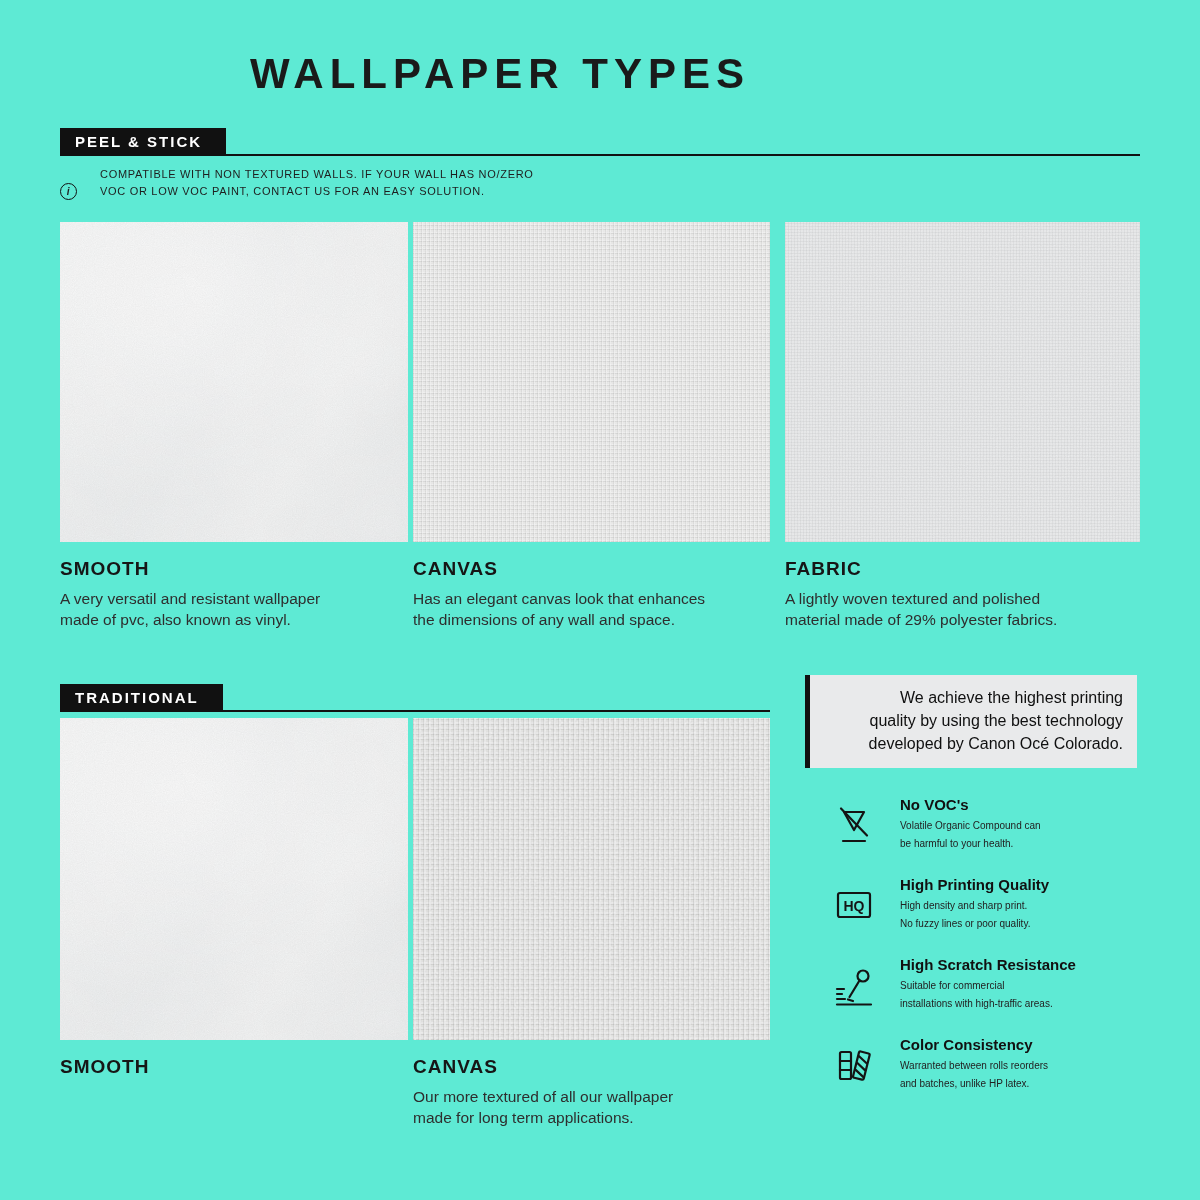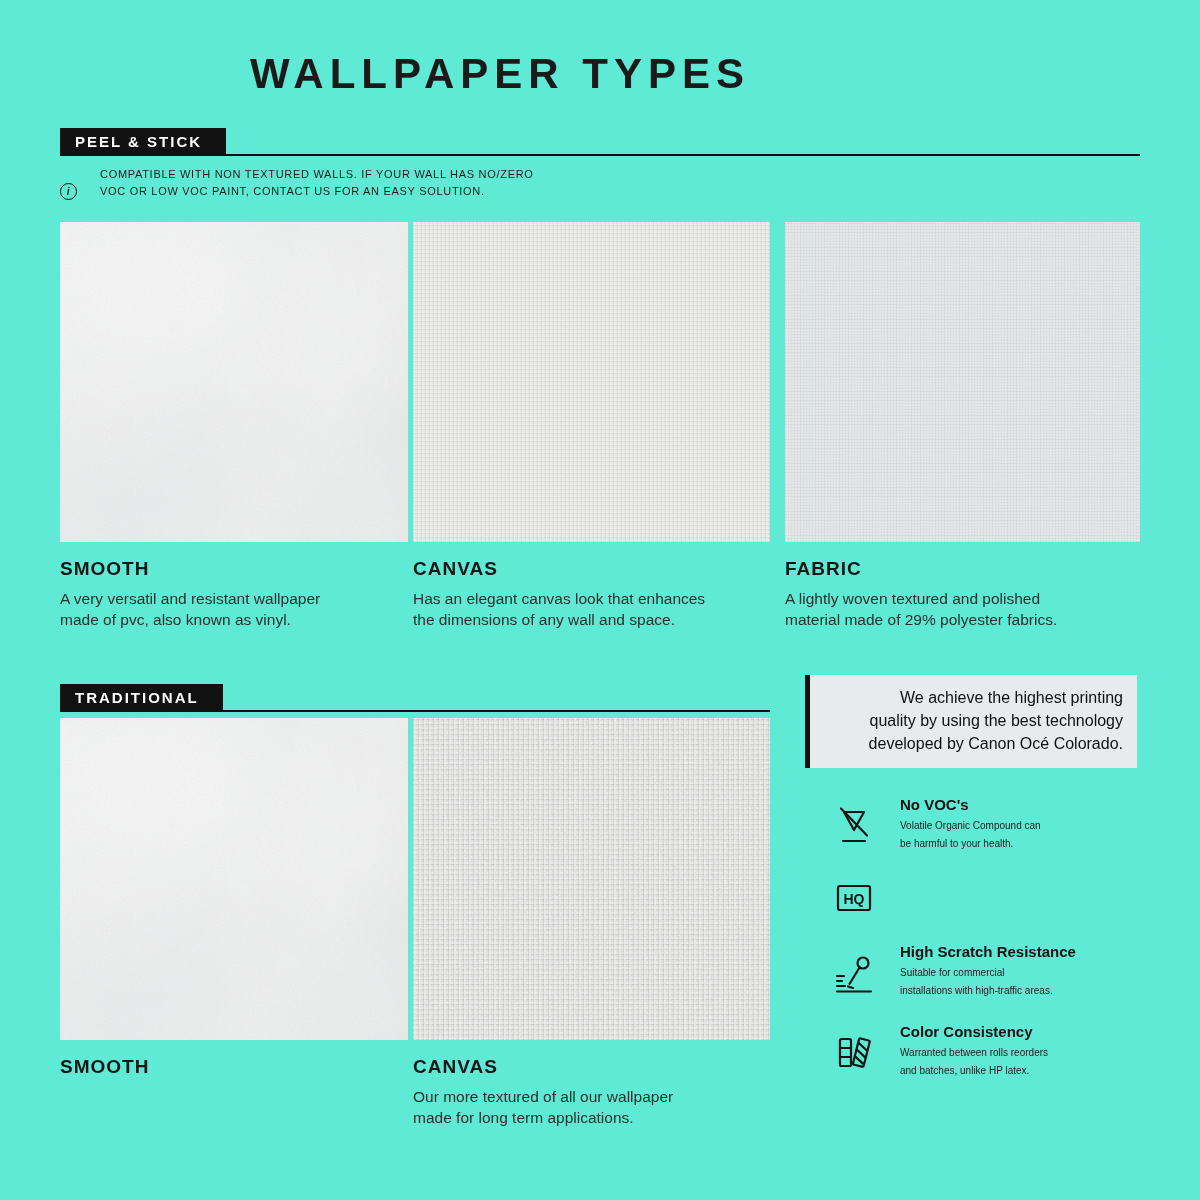--- a/index.html
+++ b/index.html
@@ -173,20 +173,25 @@
         </div>
       </div>
 
       <div class="feature">
         <div class="ficon">
           <svg viewBox="0 0 44 44" width="44" height="44" fill="none" stroke="#141414" stroke-width="2.2" stroke-linecap="round" stroke-linejoin="round">
             <rect x="6" y="10" width="32" height="24" rx="2"></rect>
             <text x="22" y="27.5" text-anchor="middle" font-size="14" font-weight="700" font-family="Liberation Sans, sans-serif" fill="#141414" stroke="none">HQ</text>
           </svg>
         </div>
+        <div class="ftext">
+          <div class="ftitle">High Printing Quality</div>
+          <div class="fdesc">High density and sharp print.
+No fuzzy lines or poor quality.</div>
+        </div>
       </div>
 
       <div class="feature">
         <div class="ficon">
           <svg viewBox="0 0 44 44" width="44" height="44" fill="none" stroke="#141414" stroke-width="2.2" stroke-linecap="round" stroke-linejoin="round">
             <circle cx="31" cy="13" r="5.5"></circle>
             <line x1="27.5" y1="17.5" x2="17.5" y2="34"></line>
             <line x1="16" y1="36.5" x2="21" y2="38"></line>
             <line x1="5" y1="26" x2="12" y2="26"></line>
             <line x1="5" y1="31" x2="10" y2="31"></line>

